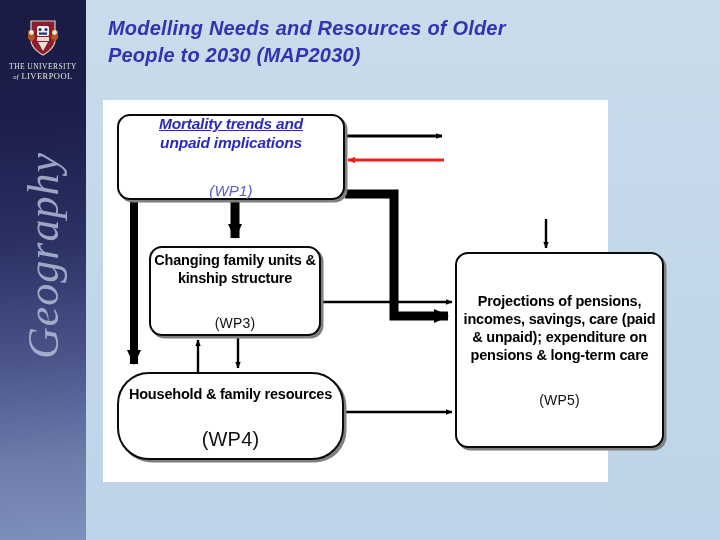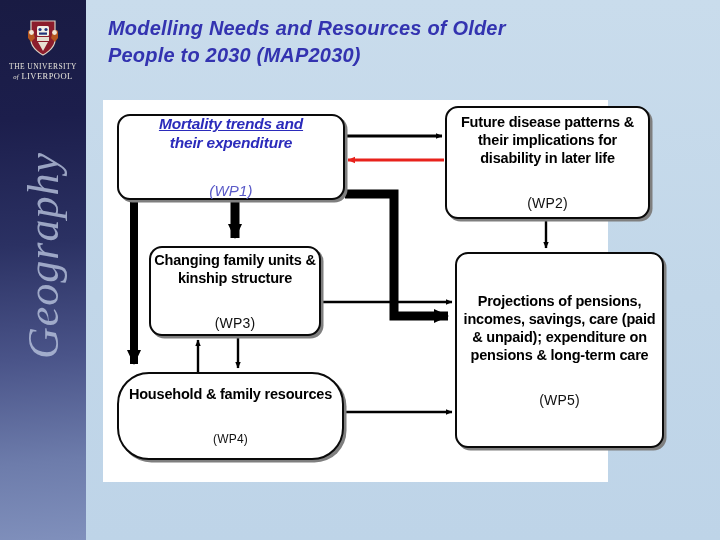--- a/index.html
+++ b/index.html
@@ -176,21 +176,21 @@
   #wp2 { left: 342px; top: 6px;  width: 205px; height: 113px; }
   #wp2 .wp-title { font-size: 14.5px; line-height: 18px; }
   #wp2 .wp-code  { font-size: 14px;  line-height: 17px; }
 
   #wp3 { left: 46px;  top: 146px; width: 172px; height: 90px; }
   #wp3 .wp-title { font-size: 14.5px; line-height: 18px; }
   #wp3 .wp-code  { font-size: 14px;  line-height: 17px; }
 
   #wp4 { left: 14px;  top: 272px; width: 227px; height: 88px; border-radius: 32px; }
   #wp4 .wp-title { font-size: 14.5px; line-height: 18px; }
-  #wp4 .wp-code  { font-size: 12px;  line-height: 17px; }
+  #wp4 .wp-code  { font-size: 20px;  line-height: 17px; }
 
   #wp5 { left: 352px; top: 152px; width: 209px; height: 196px; }
   #wp5 .wp-title { font-size: 14.5px; line-height: 18px; }
   #wp5 .wp-code  { font-size: 14px;  line-height: 17px; }
 </style>
 </head>
 <body>
 
 <div id="slide">
 
@@ -278,28 +278,24 @@
       <g>
         <line x1="218" y1="202" x2="349" y2="202" stroke="#000000" stroke-width="2.4" marker-end="url(#ah-thin)"></line>
       </g>
 
       <g>
         <line x1="241" y1="312" x2="349" y2="312" stroke="#000000" stroke-width="2.4" marker-end="url(#ah-thin)"></line>
       </g>
     </svg>
 
     <div class="wp-box" id="wp1">
-      <div class="wp-title"><span class="u">Mortality trends and</span><br><span>their expenditure</span></div>
+      <div class="wp-title"><span class="u">Mortality trends and</span><br><span>unpaid implications</span></div>
       <div class="wp-code">(WP1)</div>
     </div>
 
-    <div class="wp-box" id="wp2">
-      <div class="wp-title">Future disease patterns &amp; their implications for disability in later life</div>
-      <div class="wp-code">(WP2)</div>
-    </div>
 
     <div class="wp-box" id="wp3">
       <div class="wp-title">Changing family units &amp; kinship structure</div>
       <div class="wp-code">(WP3)</div>
     </div>
 
     <div class="wp-box" id="wp4">
       <div class="wp-title">Household &amp; family resources</div>
       <div class="wp-code">(WP4)</div>
     </div>

